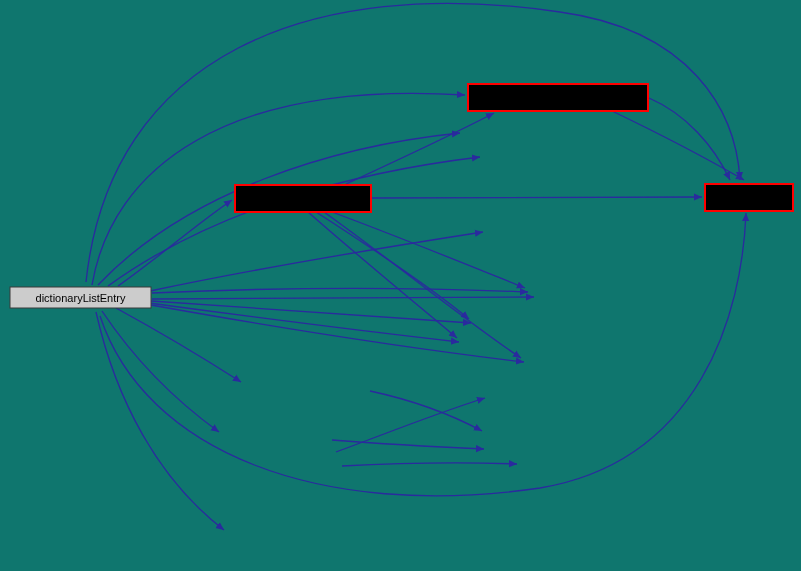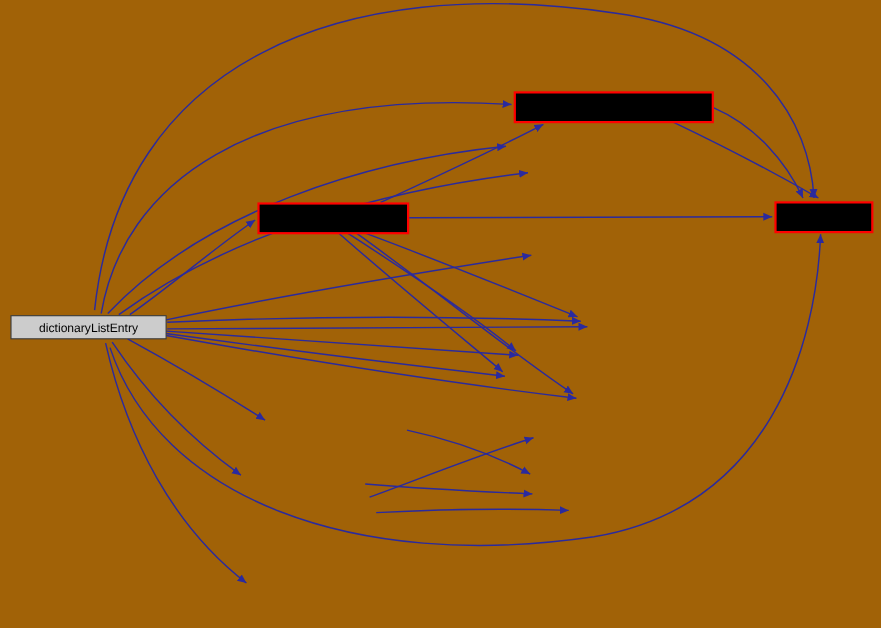--- a/index.html
+++ b/index.html
@@ -4,21 +4,21 @@
 <style>
   html, body {
     margin: 0;
     padding: 0;
     background: #000000;
   }
   .graph-canvas {
     position: relative;
     width: 801px;
     height: 571px;
-    background: #a16207;
+    background: #0f766e;
     overflow: hidden;
   }
   svg { display: block; }
   text.node-label {
     font-family: "Liberation Sans", sans-serif;
     font-size: 11px;
   }
 </style>
 </head>
 <body>

